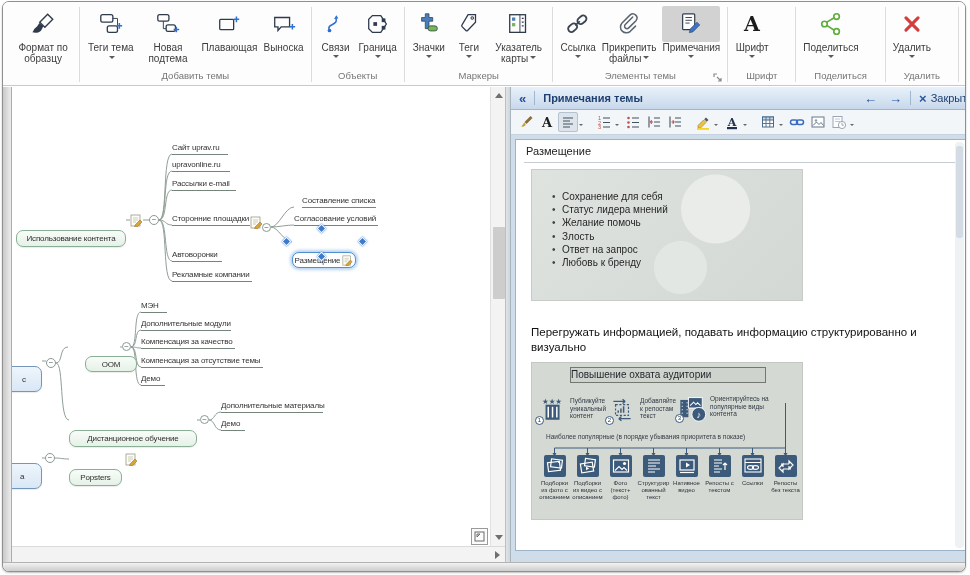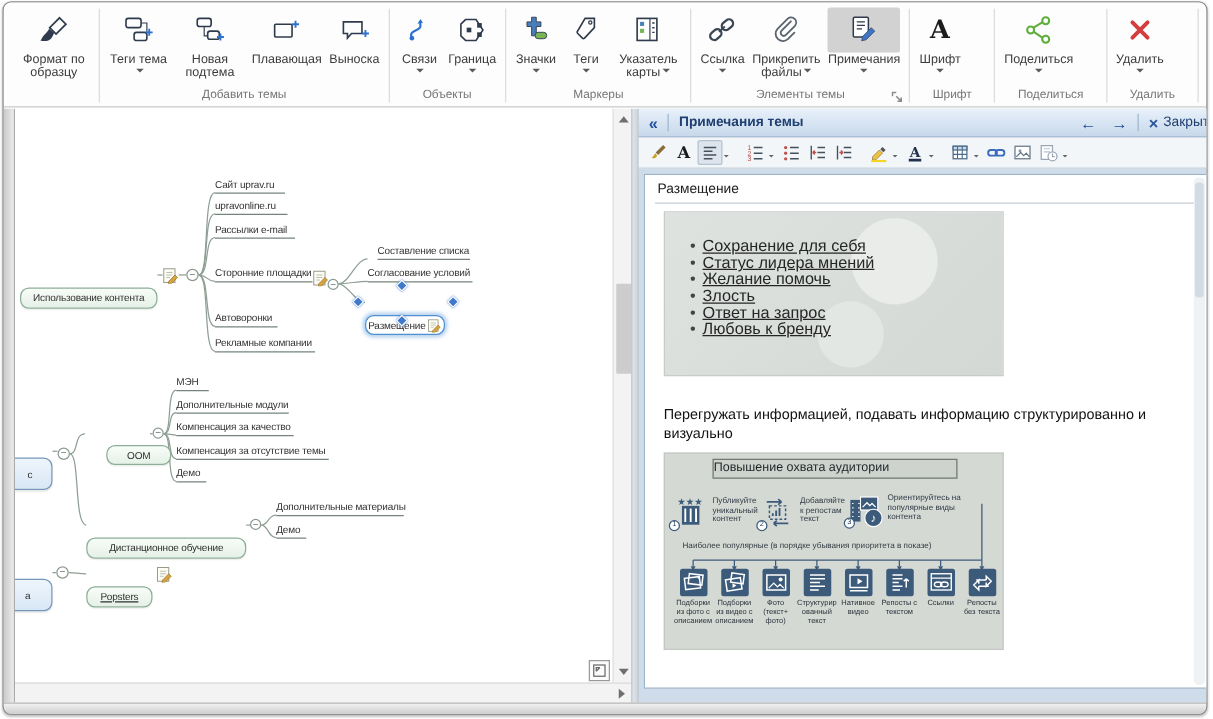--- a/index.html
+++ b/index.html
@@ -71,21 +71,21 @@
   .pcontent { position:absolute; left:4px; top:52px; width:452px; height:412px; background:#fff; border:1px solid #9db3c8; overflow:hidden; }
   .ntitle { position:absolute; left:10px; top:5px; font-size:11px; color:#222; }
   .nrule { position:absolute; left:8px; right:8px; top:22px; border-top:1px solid #c5ccd3; }
   .cscroll { position:absolute; right:2px; top:2px; bottom:2px; width:9px; background:#eef2f5; border-radius:4px; }
   .cthumb { position:absolute; left:1px; top:4px; width:7px; height:92px; background:#d3dce4; border-radius:3px; }
 
   .grayimg { position:absolute; left:15px; top:29px; width:272px; height:132px; border:1px solid #c8ccc9;
              background:radial-gradient(circle at 68% 30%, #e9ece9 0 34px, transparent 35px),
                         radial-gradient(circle at 55% 75%, #e3e7e4 0 26px, transparent 27px),
                         linear-gradient(135deg,#dfe3e0,#d3d8d5); }
-  .blt { position:relative; padding-left:12px; font-size:13px; line-height:13.2px; color:#262626;text-decoration:underline; }
+  .blt { position:relative; padding-left:12px; font-size:10px; line-height:13.2px; color:#262626; }
   .blt::before { content:"•"; position:absolute; left:2px; color:#444; }
   .bltwrap { position:absolute; left:18px; top:20px; }
 
   .npara { position:absolute; left:15px; top:185px; width:434px; font-size:11.5px; line-height:15px; color:#111; }
 
   .info { position:absolute; left:15px; top:222px; width:272px; height:158px; background:#d5d9d4; border:1px solid #c4c8c3; font-family:"Liberation Sans",sans-serif; }
   .ititle { position:absolute; left:38px; top:4px; width:196px; height:16px; border:1px solid #707870; background:#ced3cd;
             font-size:10px; line-height:14px; text-align:left; color:#1f2429; }
   .step { position:absolute; display:flex; }
   .stepicon { position:relative; width:28px; height:28px; }
@@ -448,21 +448,21 @@
             <span>Дистанционное обучение</span>
           </div>
         <div class="mcirc" style="left:188px;top:328px;width:9px;height:9px;"><span>−</span></div>
         <div class="mtopic" style="left:209px;top:313px;width:102px;"><span>Дополнительные материалы</span></div>
         <div class="mtopic" style="left:209px;top:331px;width:24px;"><span>Демо</span></div>
 
         <div class="mnode blue" style="left:-23px;top:358px;width:53px;height:26px;">
             <span style="margin-left:24px;">а</span>
           </div>
         <div class="mcirc" style="left:33px;top:366px;width:10px;height:10px;"><span>−</span></div>
-        <div class="mnode" style="left:57px;top:364px;width:53px;height:17px;text-decoration:underline;">
+        <div class="mnode" style="left:57px;top:364px;width:53px;height:17px;">
             <span>Popsters</span>
           </div>
         <span class="nicon" style="left:113px;top:366px;">
             <svg width="13" height="13" viewBox="0 0 13 13">
               <rect x="1" y="1" width="9" height="11" fill="#fdfdf5" stroke="#9a9a8a" stroke-width="0.8"></rect>
               <path d="M3 4 h5 M3 6 h5 M3 8 h3" stroke="#b5b5a5" stroke-width="0.7"></path>
               <path d="M5 11 l5 -5 2 2 -5 5 -2.4 0.4 z" fill="#d8a33c" stroke="#8a6a20" stroke-width="0.5"></path>
             </svg>
           </span>
       </div>

